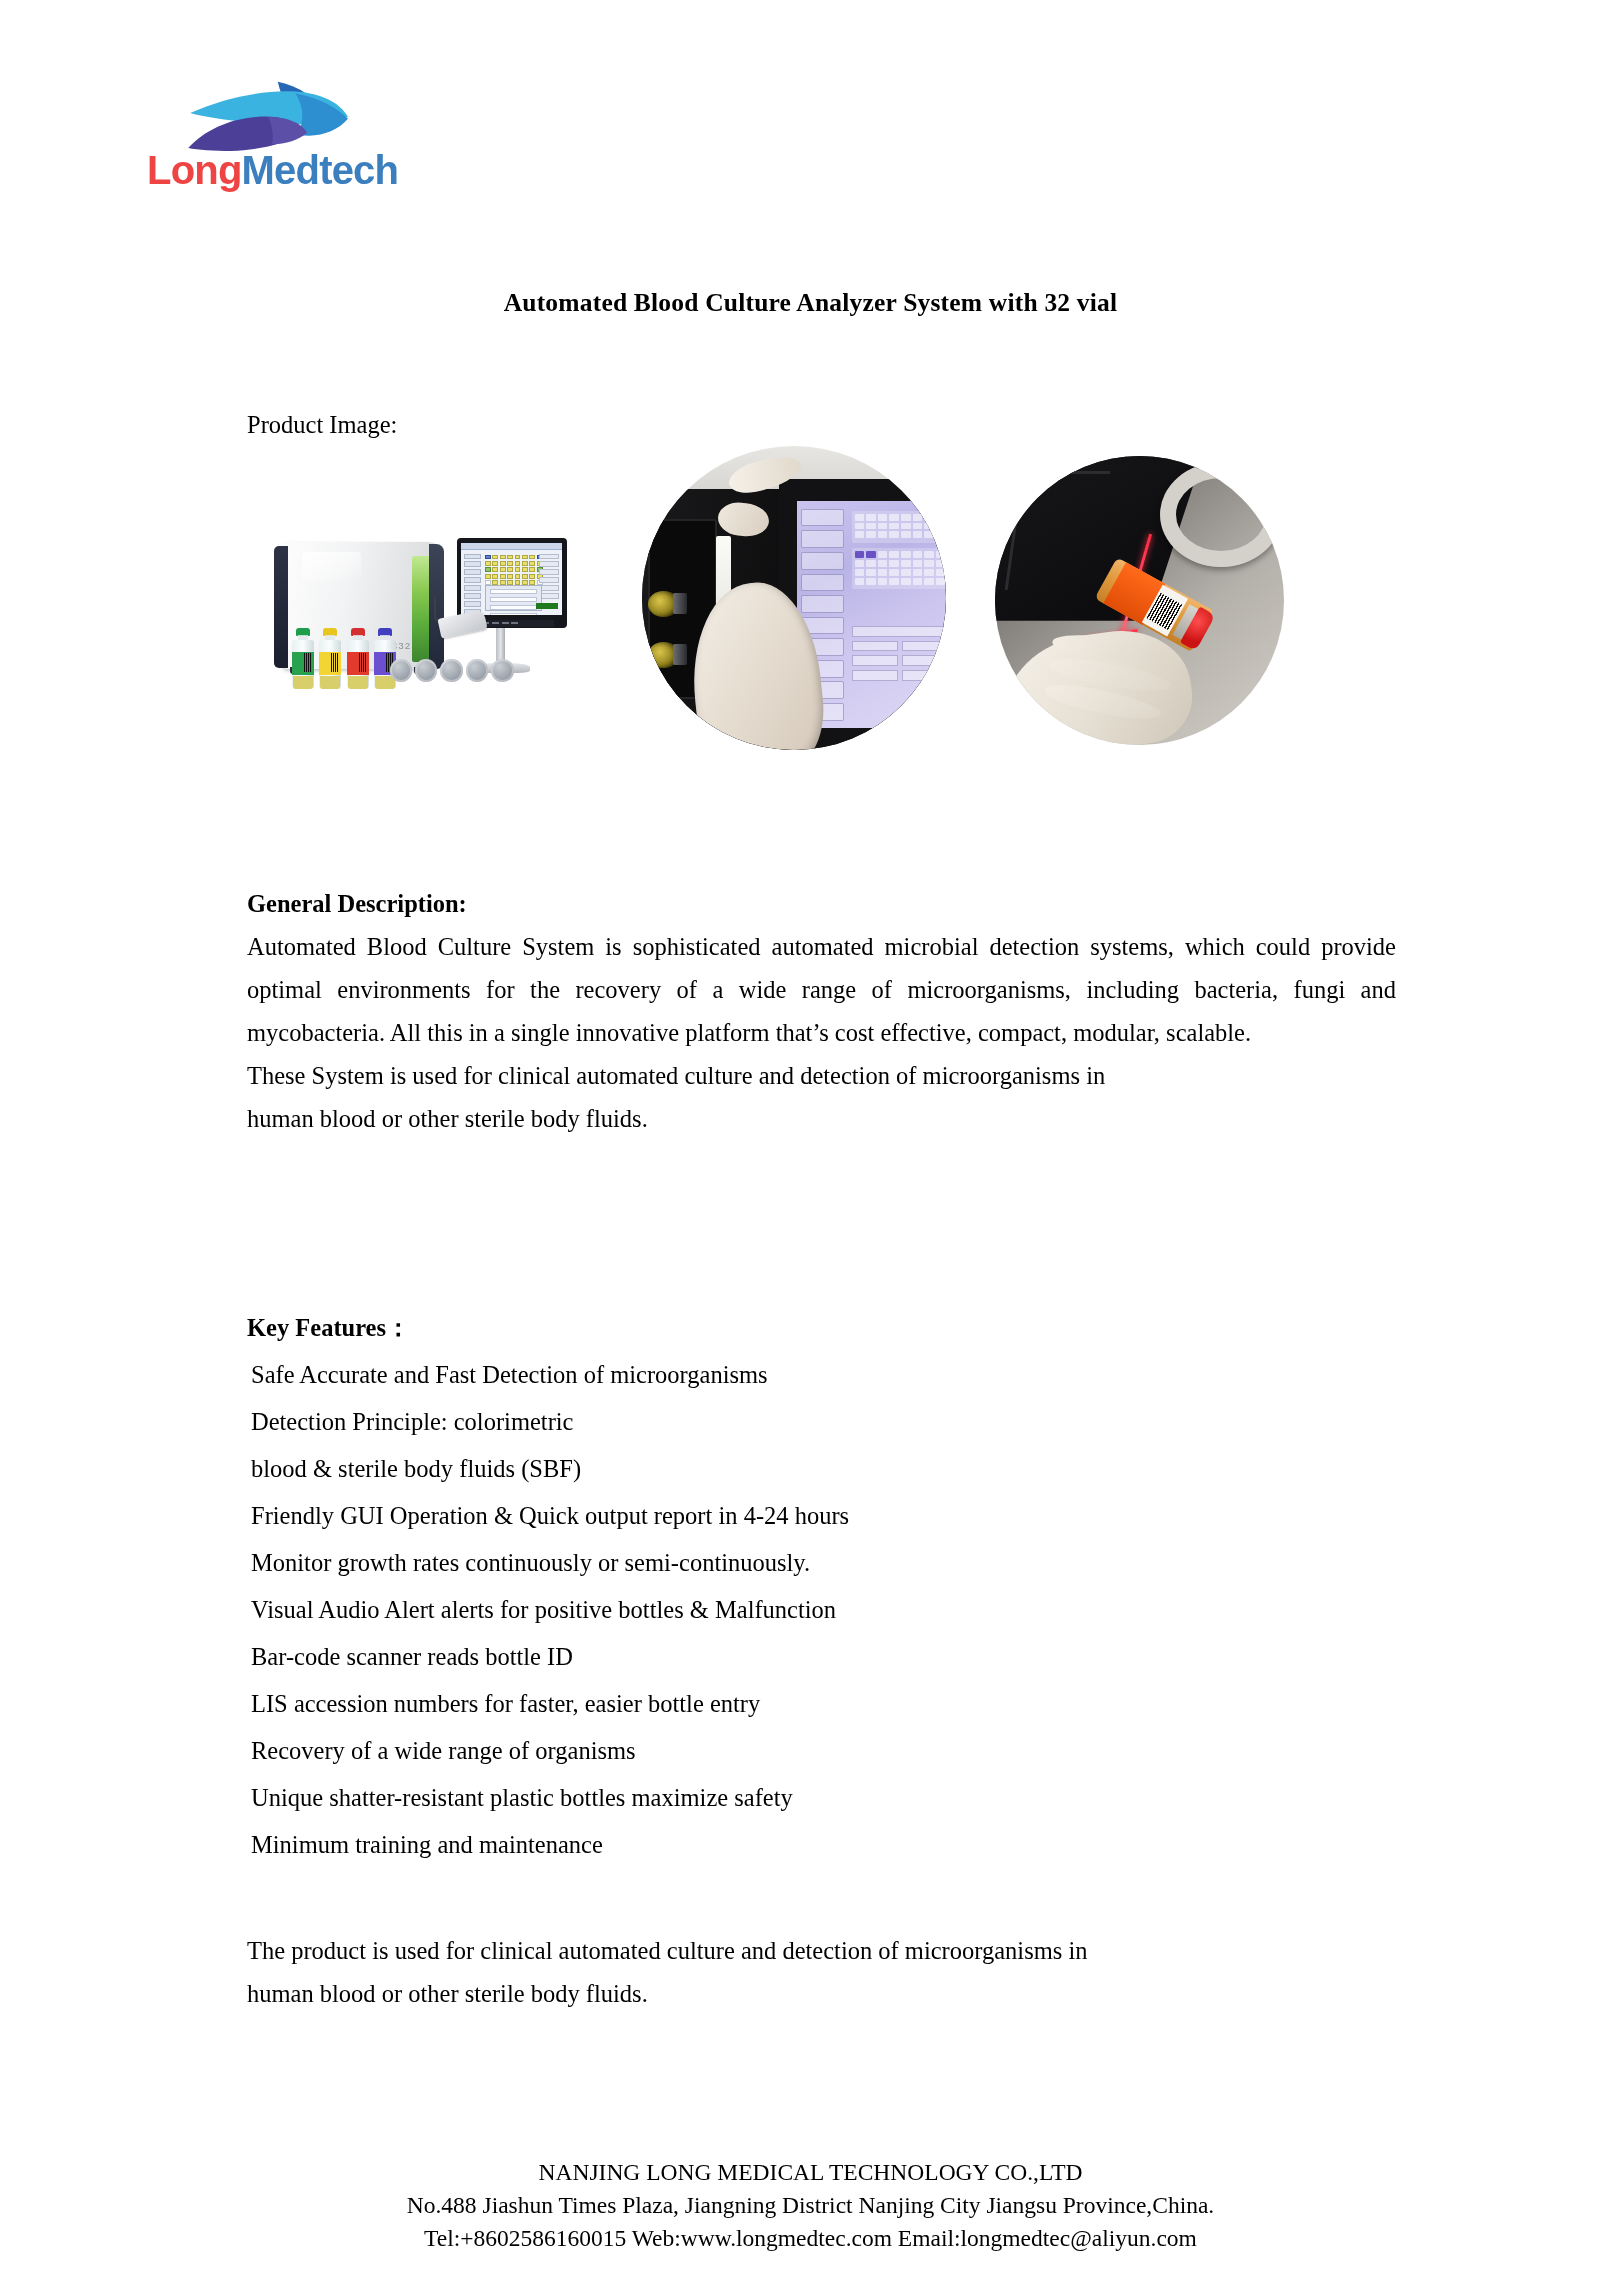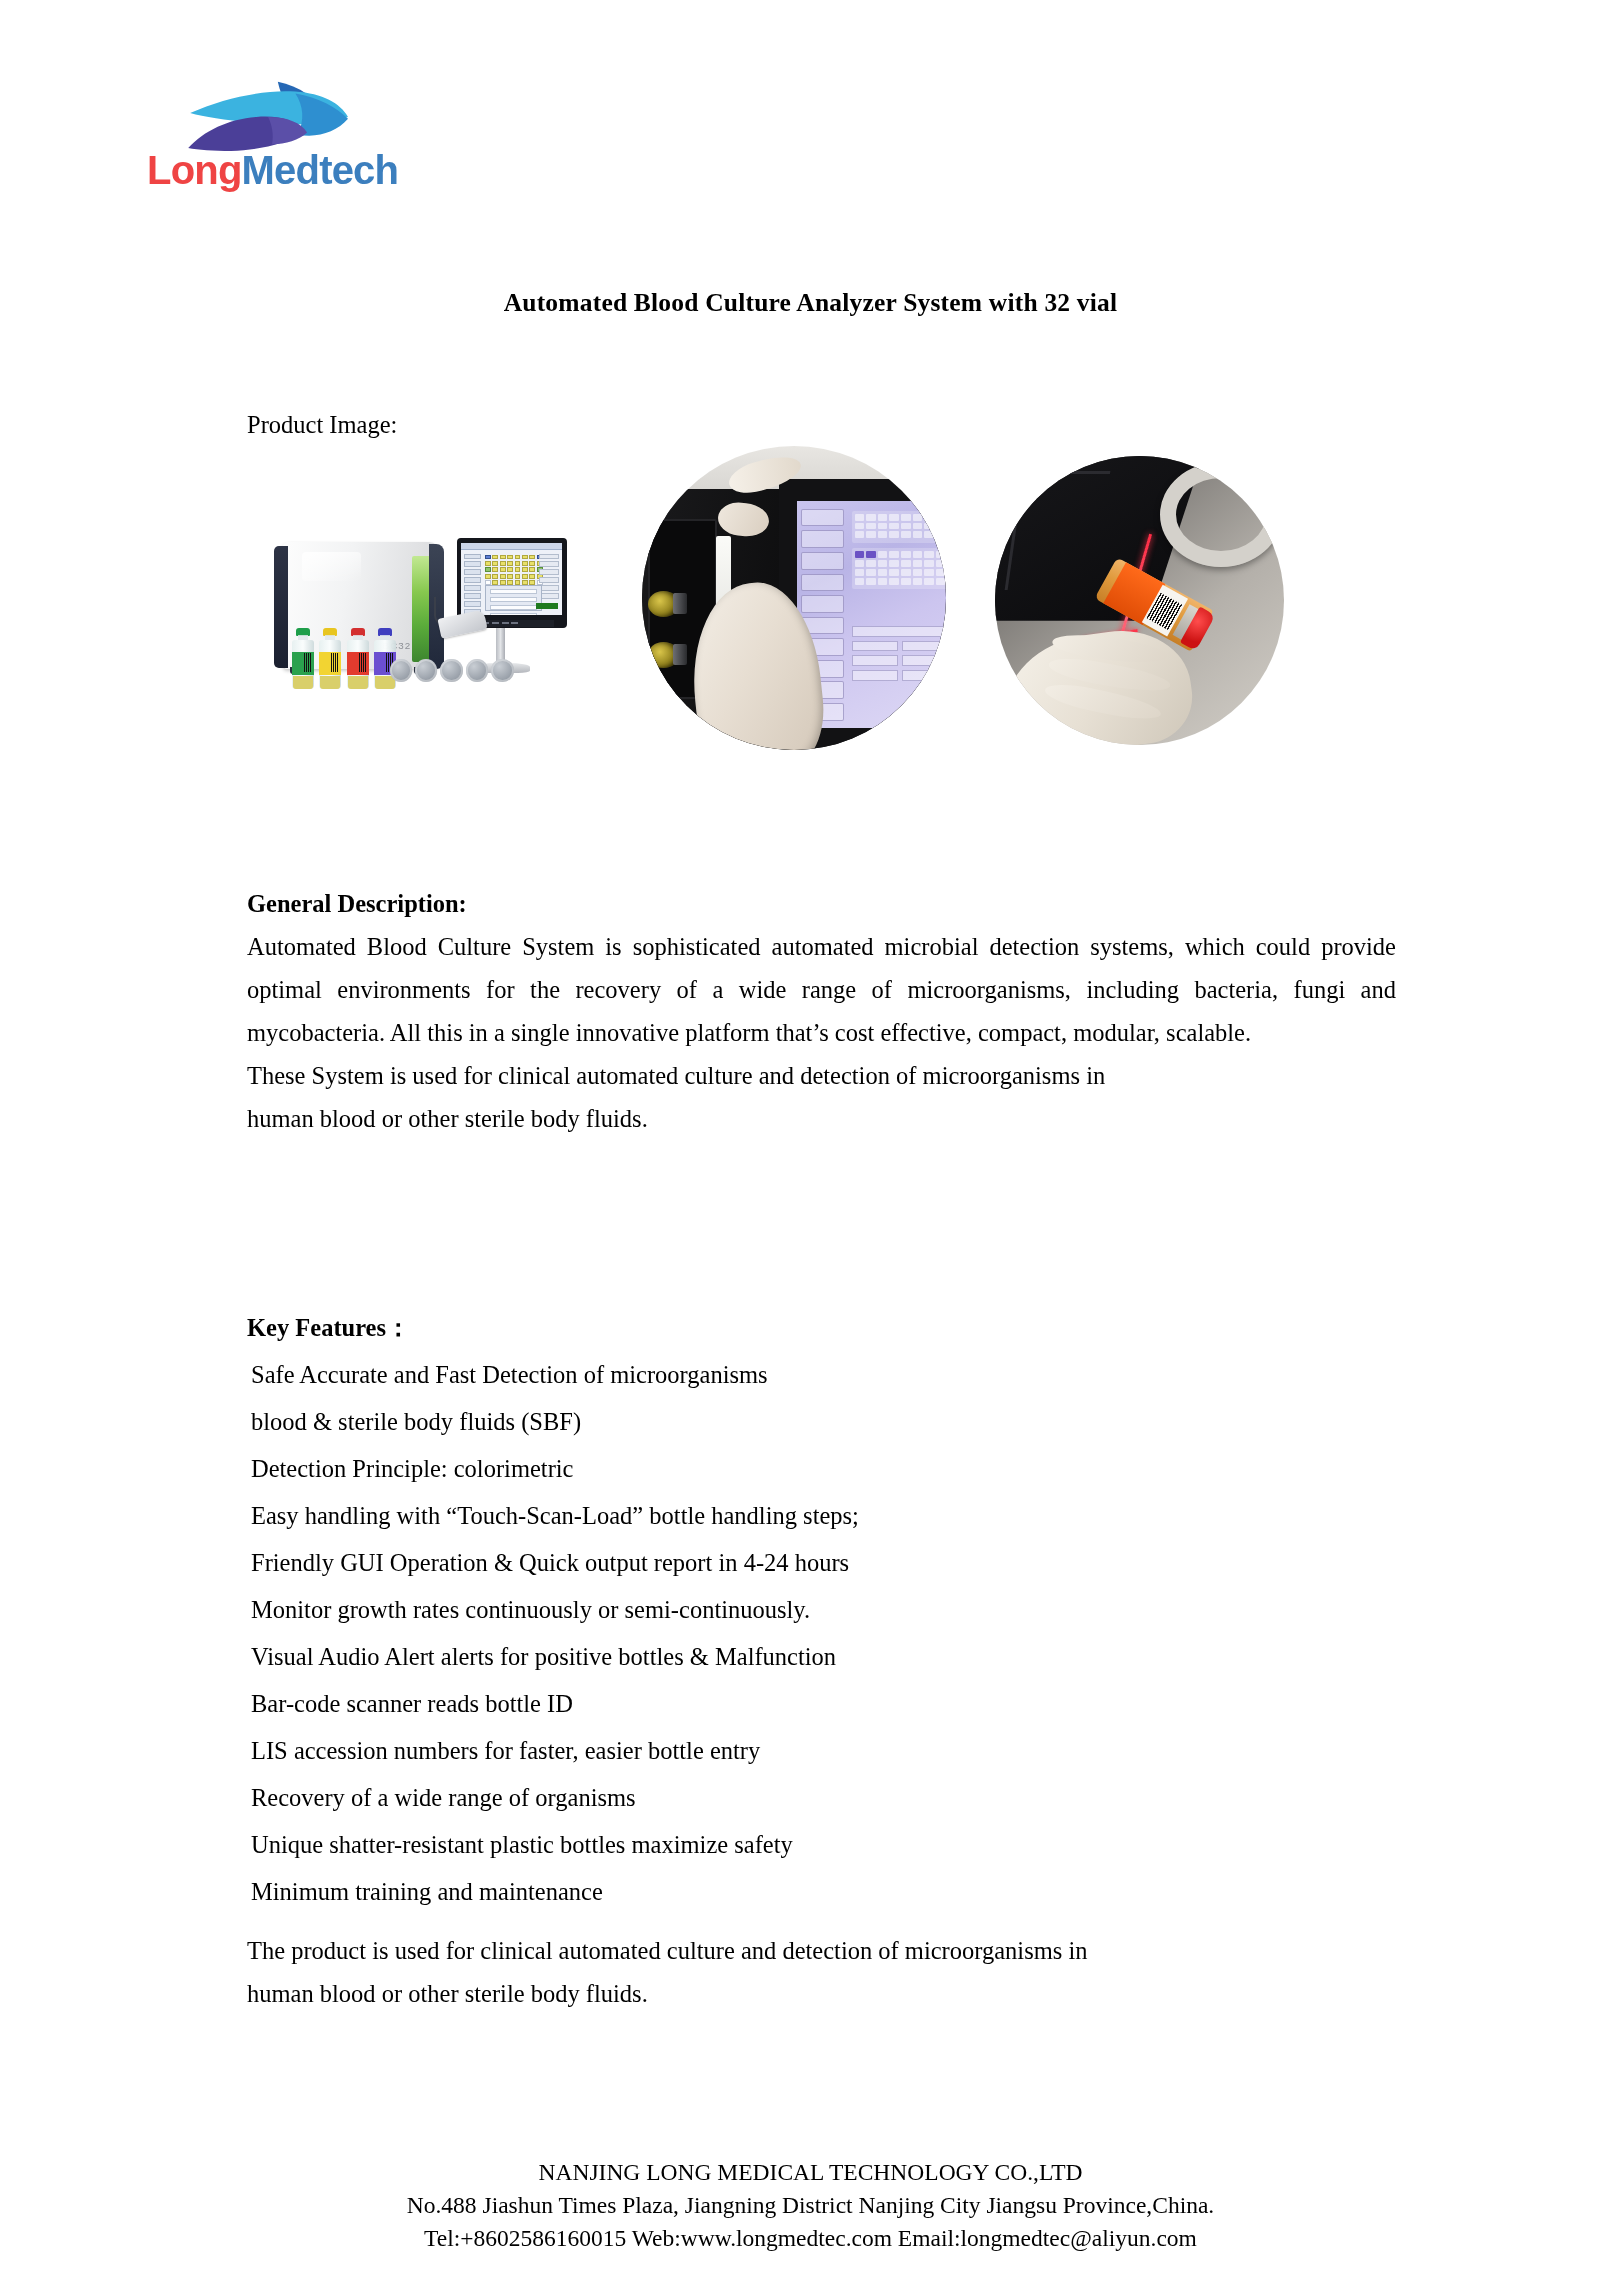--- a/index.html
+++ b/index.html
@@ -958,23 +958,22 @@
   <div class="body-text">
     <p class="section-head">General Description:</p>
     <p class="para justified">Automated Blood Culture System is sophisticated automated microbial detection systems, which could provide optimal environments for the recovery of a wide range of microorganisms, including bacteria, fungi and mycobacteria. All this in a single innovative platform that’s cost effective, compact, modular, scalable.</p>
     <p class="para">These System is used for clinical automated culture and detection of microorganisms in</p>
     <p class="para">human blood or other sterile body fluids.</p>
   </div>
 
   <div class="features">
     <p class="section-head">Key Features：</p>
     <p class="feature-line">Safe Accurate and Fast Detection of microorganisms</p>
+    <p class="feature-line">Detection Principle: colorimetric</p>
     <p class="feature-line">blood &amp; sterile body fluids (SBF)</p>
-    <p class="feature-line">Detection Principle: colorimetric</p>
-    <p class="feature-line">Easy handling with “Touch-Scan-Load” bottle handling steps;</p>
     <p class="feature-line">Friendly GUI Operation &amp; Quick output report in 4-24 hours</p>
     <p class="feature-line">Monitor growth rates continuously or semi-continuously.</p>
     <p class="feature-line">Visual Audio Alert alerts for positive bottles &amp; Malfunction</p>
     <p class="feature-line">Bar-code scanner reads bottle ID</p>
     <p class="feature-line">LIS accession numbers for faster, easier bottle entry</p>
     <p class="feature-line">Recovery of a wide range of organisms</p>
     <p class="feature-line">Unique shatter-resistant plastic bottles maximize safety</p>
     <p class="feature-line">Minimum training and maintenance</p>
   </div>
 

